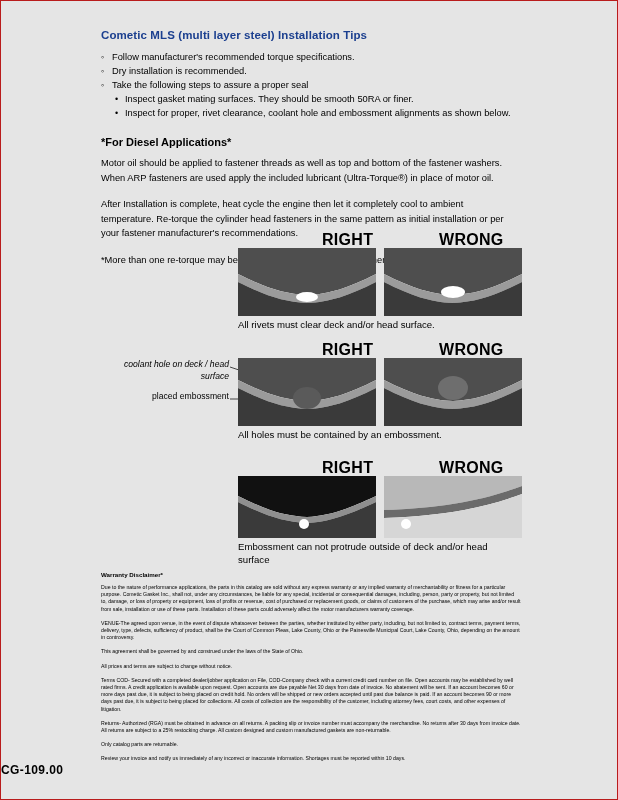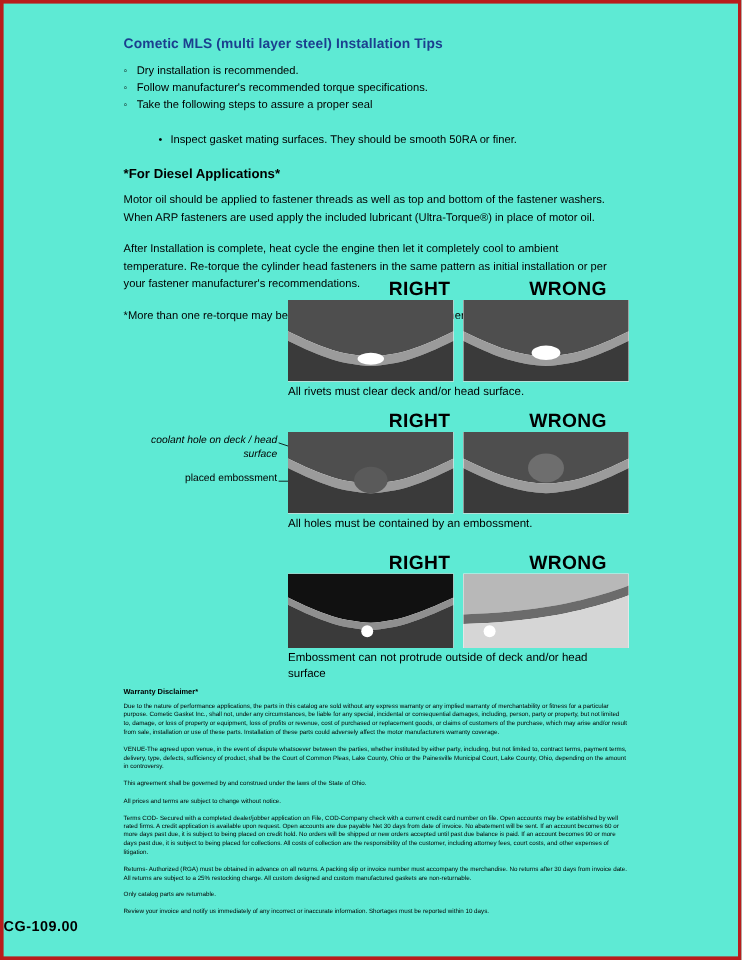--- a/index.html
+++ b/index.html
@@ -13,23 +13,23 @@
     font-family: "Liberation Sans", sans-serif;
     color: #000000;
     position: relative;
     overflow: hidden;
   }
   .page {
     position: absolute;
     left: 0; top: 0;
     width: 618px;
     height: 800px;
-    border: 3px solid #b91c1c;
+    border: 1px solid #b91c1c;
     box-sizing: border-box;
-    background: #5eead4;
+    background: #e5e5e5;
   }
   .content {
     position: absolute;
     left: 100px;
     top: 28px;
     width: 420px;
   }
   h1.title {
     font-size: 11.5px;
     font-weight: bold;
@@ -50,21 +50,21 @@
   }
   ul.bullets > li::before {
     content: "\25E6";
     position: absolute;
     left: 0;
     top: 0;
     font-size: 9px;
   }
   ul.subbullets {
     list-style: none;
-    margin: 15px;
+    margin: 0;
     padding: 0 0 0 14px;
   }
   ul.subbullets > li {
     font-size: 9.3px;
     line-height: 14px;
     padding-left: 10px;
     position: relative;
   }
   ul.subbullets > li::before {
     content: "\2022";
@@ -157,27 +157,28 @@
 </head>
 <body>
 
 <div class="page">
 
   <div class="content">
 
     <h1 class="title">Cometic MLS (multi layer steel) Installation Tips</h1>
 
     <ul class="bullets">
+      <li>Follow manufacturer's recommended torque specifications.</li>
       <li>Dry installation is recommended.</li>
-      <li>Follow manufacturer's recommended torque specifications.</li>
       <li>Take the following steps to assure a proper seal</li>
     </ul>
 
     <ul class="subbullets">
       <li>Inspect gasket mating surfaces.  They should be smooth 50RA or finer.</li>
+      <li>Inspect for proper, rivet clearance, coolant hole and embossment alignments as shown below.</li>
     </ul>
 
     <h2 class="subtitle">*For Diesel Applications*</h2>
 
     <p class="body">Motor oil should be applied to fastener threads as well as top and bottom of the fastener washers. When ARP fasteners are used apply the included lubricant (Ultra-Torque®) in place of motor oil.</p>
     <p class="body">After Installation is complete, heat cycle the engine then let it completely cool to ambient temperature. Re-torque the cylinder head fasteners in the same pattern as initial installation or per your fastener manufacturer's recommendations.</p>
     <p class="note">*More than one re-torque may be required to achieve proper fastener stretch*</p>
   </div>
 
   <div class="figures">

